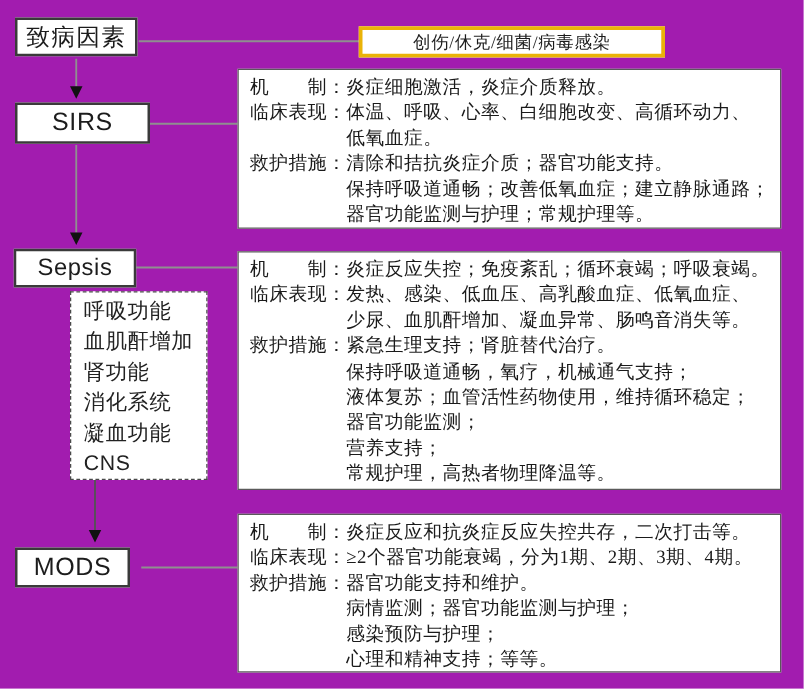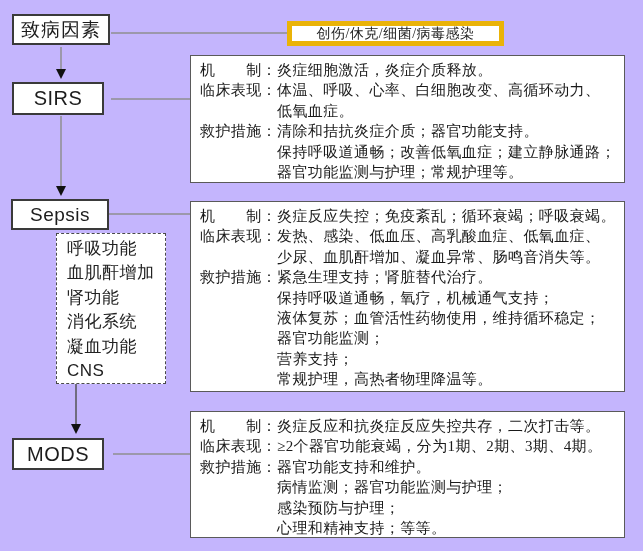--- a/index.html
+++ b/index.html
@@ -5,21 +5,21 @@
   html, body {
     margin: 0;
     padding: 0;
     background: #ffffff;
     font-family: "Liberation Sans", sans-serif;
   }
   .canvas {
     position: relative;
     width: 643px;
     height: 551px;
-    background: #c4b5fd;
+    background: #a21caf;
     overflow: hidden;
   }
   .connector-layer {
     position: absolute;
     left: 0; top: 0;
     width: 643px; height: 551px;
     pointer-events: none;
   }
   .node {
     position: absolute;
@@ -32,26 +32,26 @@
   }
   .stage-node {
     border: 2px solid #3a3a3a;
     font-size: 20px;
     letter-spacing: 0.5px;
   }
   .node-pathogen {
     left: 12px; top: 14px; width: 98px; height: 31px;
     font-size: 19px; letter-spacing: 1px;
   }
-  .node-sirs   { left: 12px; top: 82px;  width: 92px;  height: 33px; }
+  .node-sirs   { left: 12px; top: 82px;  width: 108px;  height: 33px; }
   .node-sepsis { left: 11px; top: 199px; width: 98px;  height: 31px; font-size: 19px; }
   .node-mods   { left: 12px; top: 438px; width: 92px; height: 32px; }
   .node-trigger {
-    left: 287px; top: 21px; width: 217px; height: 25px;
-    border: 5px solid #eab308;
+    left: 287px; top: 21px; width: 245px; height: 25px;
+    border: 3px solid #eab308;
     font-size: 14px;
     font-family: "Liberation Serif", "DejaVu Serif", serif;
     letter-spacing: 0.5px;
   }
   .organ-box {
     position: absolute;
     box-sizing: border-box;
     left: 56px; top: 233px; width: 110px; height: 151px;
     border: 1.5px dashed #4a4a4a;
     padding: 3px 0 0 10px;

